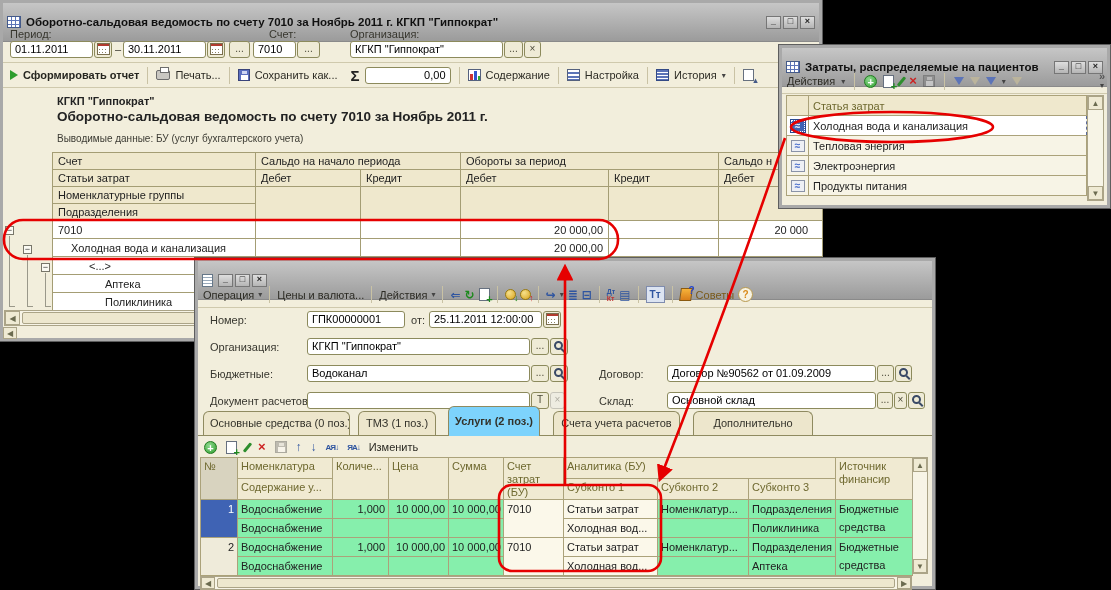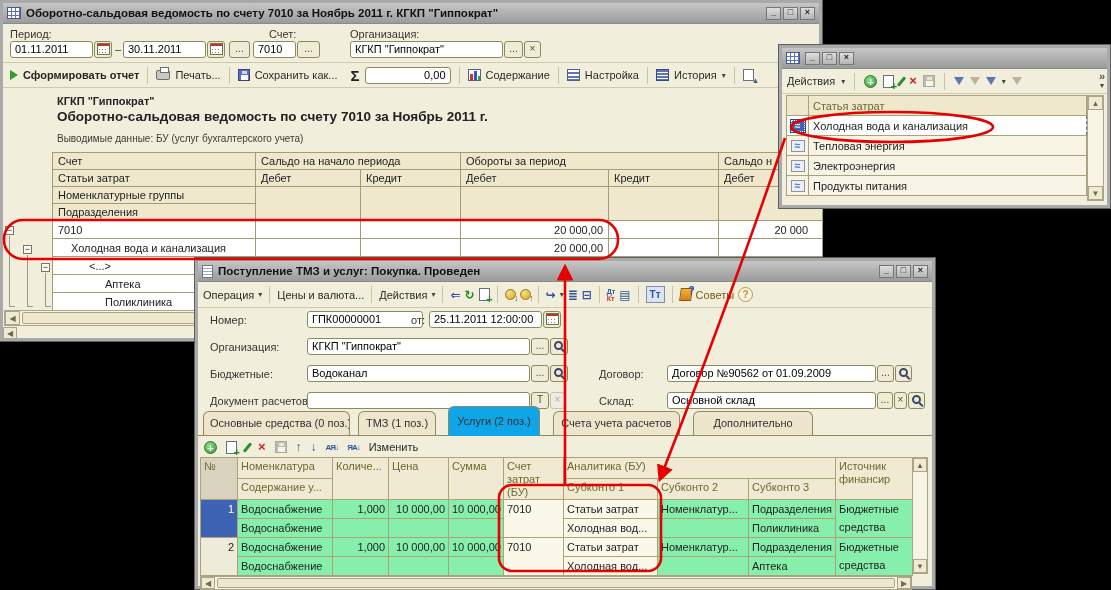--- a/index.html
+++ b/index.html
@@ -3,21 +3,21 @@
 <meta charset="utf-8">
 <style>
   * { box-sizing: border-box; margin:0; padding:0; }
   html,body { background:#000; }
   body { font-family:"Liberation Sans","DejaVu Sans",sans-serif; }
   #desk { position:relative; width:1111px; height:590px; background:#000; overflow:hidden; font-size:11px; color:#222; }
   .abs { position:absolute; }
 
   
   .win { position:absolute; background:#F2EEDC; border:3px solid #A9A9A9; box-shadow:0 0 0 1px #5e5e5e; }
-  .tbar { position:absolute; left:0; top:0; right:0; height:21px;
+  .tbar { position:absolute; left:0; top:0; right:0; height:39px;
           background:linear-gradient(#C6C6C6,#9B9B9B); border-bottom:1px solid #8a8a8a;
           display:flex; align-items:center; gap:5px; padding:0 4px; }
   .ttext { font-weight:bold; font-size:11.5px; color:#101010; white-space:nowrap; overflow:hidden; flex:1; }
   .wbtns { display:flex; gap:2px; }
   .wbtn { width:15px; height:13px; background:linear-gradient(#dedede,#b5b5b5); border:1px solid #767676;
           font-size:9px; line-height:9px; text-align:center; color:#1c1c1c; font-weight:bold; }
 
   .lbl { position:absolute; font-size:11px; color:#37362e; white-space:nowrap; }
   .fld { position:absolute; height:17px; background:#fff; border:1px solid #8C8A5C; border-radius:3px;
          font-size:11px; padding:1px 4px; color:#000; white-space:nowrap; overflow:hidden; }
@@ -109,21 +109,21 @@
   .clist td { border:1px solid #ABA27A; padding:1px 4px; height:20px; white-space:nowrap; overflow:hidden; background:#F7F4E6; }
   .clist td.hdr { background:#EFE8CD; color:#6E682F; }
   .clist td.iconc { text-align:center; padding:1px; }
   .selrow td { background:#FFFFFF; }
   .selrow td.labelc { border:1px dashed #5a6a9a; }
 
   
   .tab { position:absolute; height:25px; background:#EDE6CC; border:1px solid #8F8A60; border-bottom:none;
          border-radius:6px 6px 0 0; text-align:center; font-size:11px; color:#33322a; line-height:23px;
          padding:0 6px; white-space:nowrap; overflow:hidden; }
-  .tab.active { background:#0ea5e9; height:30px; line-height:28px; font-weight:normal; z-index:3; }
+  .tab.active { background:#7dd3fc; height:30px; line-height:28px; font-weight:bold; z-index:3; }
   .tabline { position:absolute; height:1px; background:#8F8A60; }
   .grid { border-collapse:collapse; table-layout:fixed; font-size:11px; }
   .grid td { border:1px solid #ABA27A; padding:0 3px; height:19px; white-space:nowrap; overflow:hidden; background:#86efac; vertical-align:top; line-height:18px; }
   .grid td.gh { background:#F0EAD2; color:#6E682F; line-height:13px; padding-top:2px; }
   .grid td.ghn { background:#D8D3BF; }
   .grid td.rnum { text-align:right; background:#EFEBDA; }
   .grid td.rnumsel { background:#3F63B4; color:#fff; text-align:right; }
   .grid td.numc { text-align:right; }
   .grid td.acc { background:#FBF8EA; }
 </style>
@@ -278,20 +278,21 @@
     <div class="scrtrack" style="left:1px;top:307px;width:610px;height:16px">
       <span class="scrbtn" style="left:0;top:0;width:15px;height:14px;line-height:14px">◀</span>
       <span class="scrthumb" style="left:17px;top:1px;width:268px;height:12px"></span>
     </div>
     <span class="scrbtn" style="left:0;top:324px;width:14px;height:12px;line-height:12px">◀</span>
   </section>
 
   <section class="win" style="left:779px;top:45px;width:331px;height:163px;z-index:2">
     <div class="tbar">
       <span class="ic ic-grid"></span>
+      <span class="ttext">Затраты, распределяемые на пациентов</span>
       <span class="wbtns">
         <span class="wbtn">_</span>
         <span class="wbtn">□</span>
         <span class="wbtn">×</span>
       </span>
     </div>
     <div class="toolrow" style="left:0;right:0;top:21px;height:25px;border-bottom:1px solid #CFC9AD;padding-left:5px;gap:6px">
       <span class="menulbl">Действия</span>
       <span class="dd">▾</span>
       <span class="sep"></span>
@@ -341,21 +342,20 @@
       </table>
     <div class="scrtrack" style="left:305px;top:47px;width:17px;height:106px">
       <span class="scrbtn" style="left:0;top:0;width:15px;height:14px;line-height:14px">▲</span>
       <span class="scrbtn" style="left:0;bottom:0;width:15px;height:14px;line-height:14px">▼</span>
     </div>
   </section>
 
   <section class="win" style="left:195px;top:258px;width:740px;height:331px;z-index:4">
     <div class="tbar">
       <span class="ic ic-doc"></span>
-      <span class="ttext">Поступление ТМЗ и услуг: Покупка. Проведен</span>
       <span class="wbtns">
         <span class="wbtn">_</span>
         <span class="wbtn">□</span>
         <span class="wbtn">×</span>
       </span>
     </div>
     <div class="toolrow" style="left:0;right:0;top:21px;height:26px;border-bottom:1px solid #CFC9AD;padding-left:5px;gap:4px">
       <span class="menulbl">Операция</span>
       <span class="dd">▾</span>
       <span class="sep"></span>
@@ -386,21 +386,21 @@
       <span class="ic ic-tt">Тт</span>
       <span class="sep"></span>
       <span class="ic ic-advice">
           <span class="q">?</span>
         </span>
       <span class="menulbl" style="color:#7a5a1a">Советы</span>
       <span class="ic ic-help">?</span>
     </div>
 
     <span class="lbl" style="left:12px;top:53px">Номер:</span>
-    <span class="fld" style="left:109px;top:50px;width:116px">ГПК00000001</span>
+    <span class="fld" style="left:109px;top:50px;width:98px">ГПК00000001</span>
     <span class="lbl" style="left:213px;top:53px">от:</span>
     <span class="fld" style="left:231px;top:50px;width:113px">25.11.2011 12:00:00</span>
     <span class="sbtn" style="left:345px;top:50px;width:18px"><span class="ic ic-cal"></span></span>
 
     <span class="lbl" style="left:12px;top:80px">Организация:</span>
     <span class="fld" style="left:109px;top:77px;width:223px">КГКП "Гиппократ"</span>
     <span class="sbtn" style="left:333px;top:77px;width:18px">...</span>
     <span class="sbtn" style="left:352px;top:77px;width:18px"><span class="ic ic-mag"></span></span>
 
     <span class="lbl" style="left:12px;top:107px">Бюджетные:</span>

